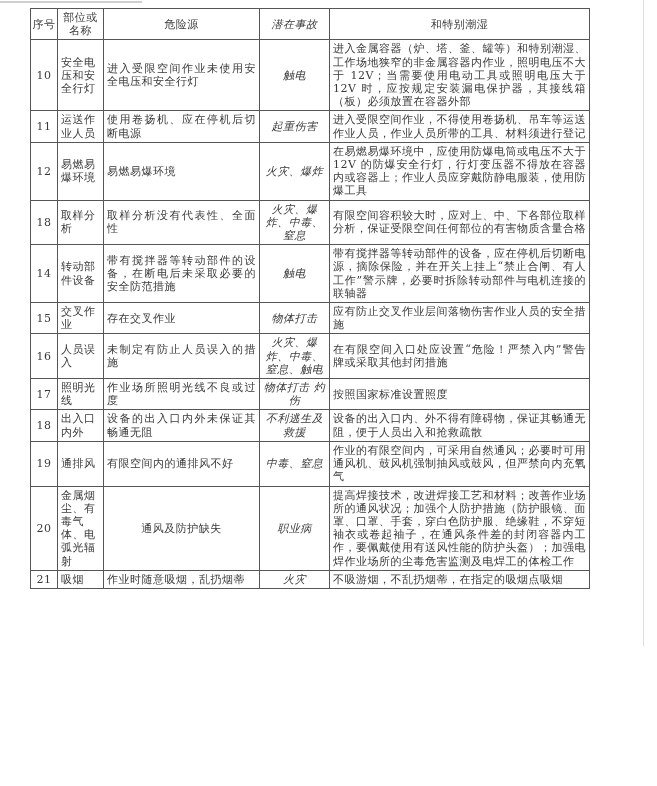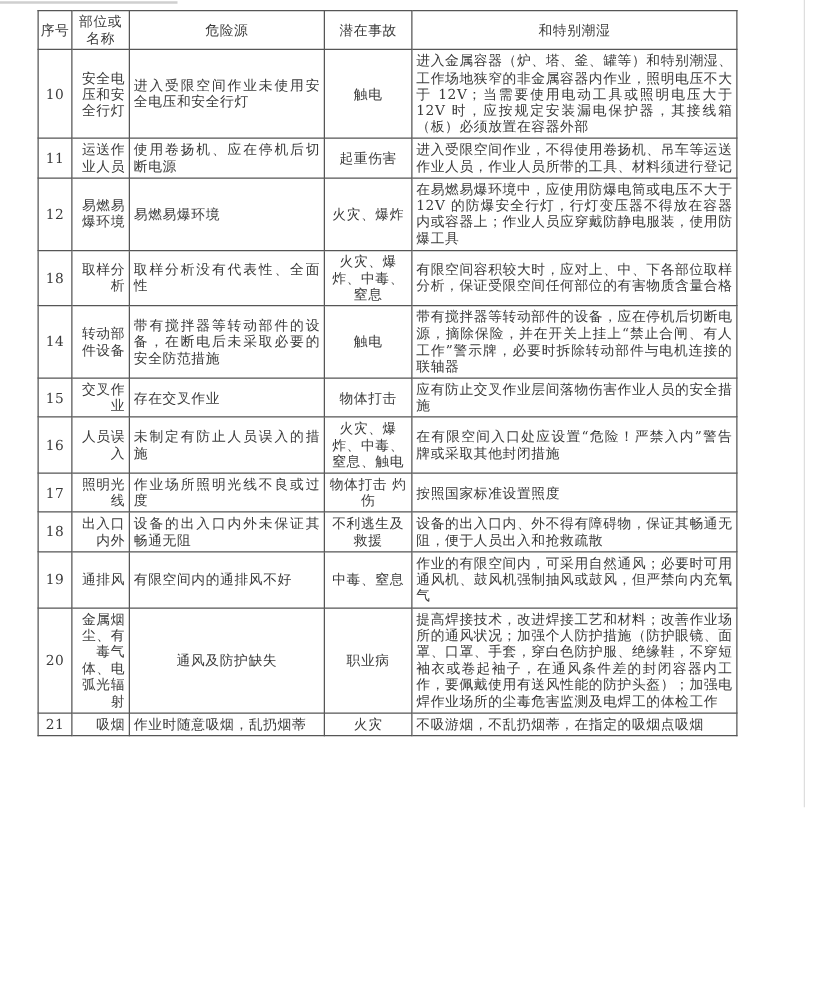--- a/index.html
+++ b/index.html
@@ -43,23 +43,23 @@
     border: 1px solid #565656;
     padding: 2px 3px;
     vertical-align: middle;
     font-weight: normal;
   }
   .hazard-table thead th {
     text-align: center;
     padding: 2px 1px;
   }
   .col-no      { width: 27px;  text-align: center; }
-  .col-part    { width: 46px;  text-align: right; }
+  .col-part    { width: 46px;  text-align: left; }
   .col-hazard  { width: 156px; text-align: justify; padding: 2px 5px; }
-  .col-accident{ width: 70px;  text-align: center; padding: 2px 1px; }
+  .col-accident{ width: 70px;  text-align: center; padding: 2px 1px; font-style: italic; }
   .col-measures{ width: 260px; text-align: justify; padding: 2px 4px; }
   
   tbody tr:nth-child(11) .col-hazard { text-align: center; }
 
   .section {
     position: absolute;
     left: 57px;
     top: 608px;
     width: 546px;
     color: #333333;

